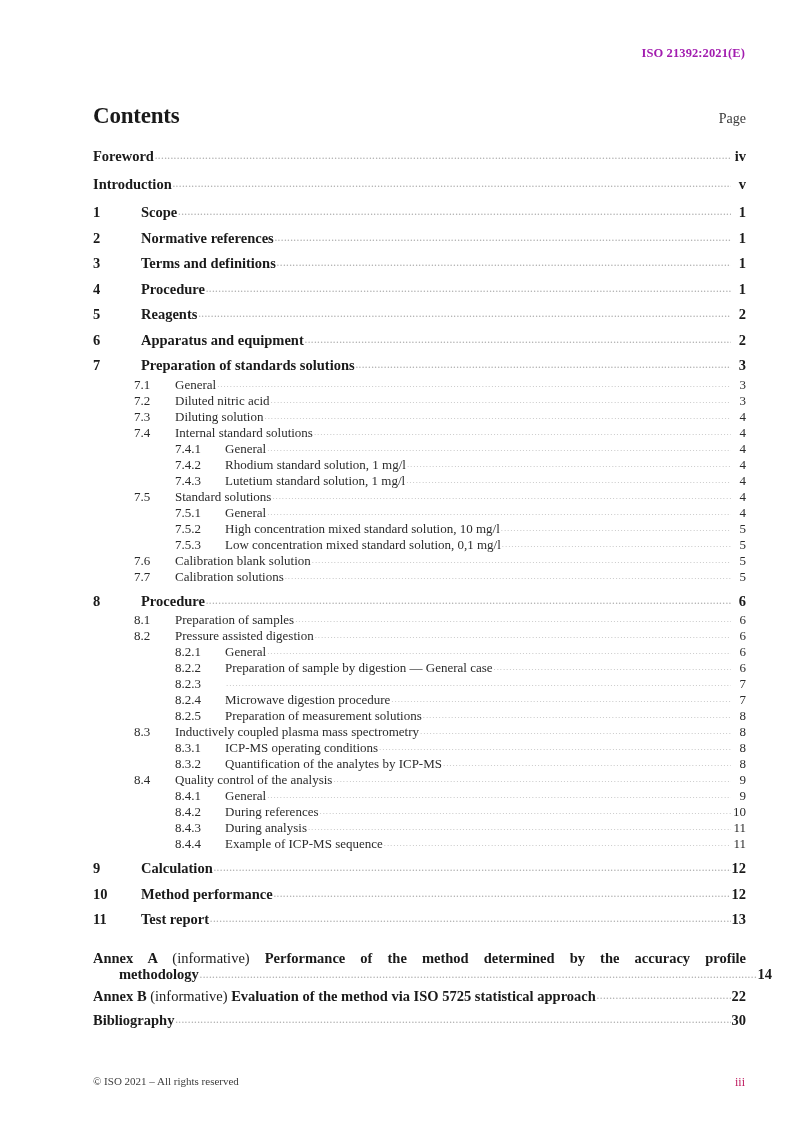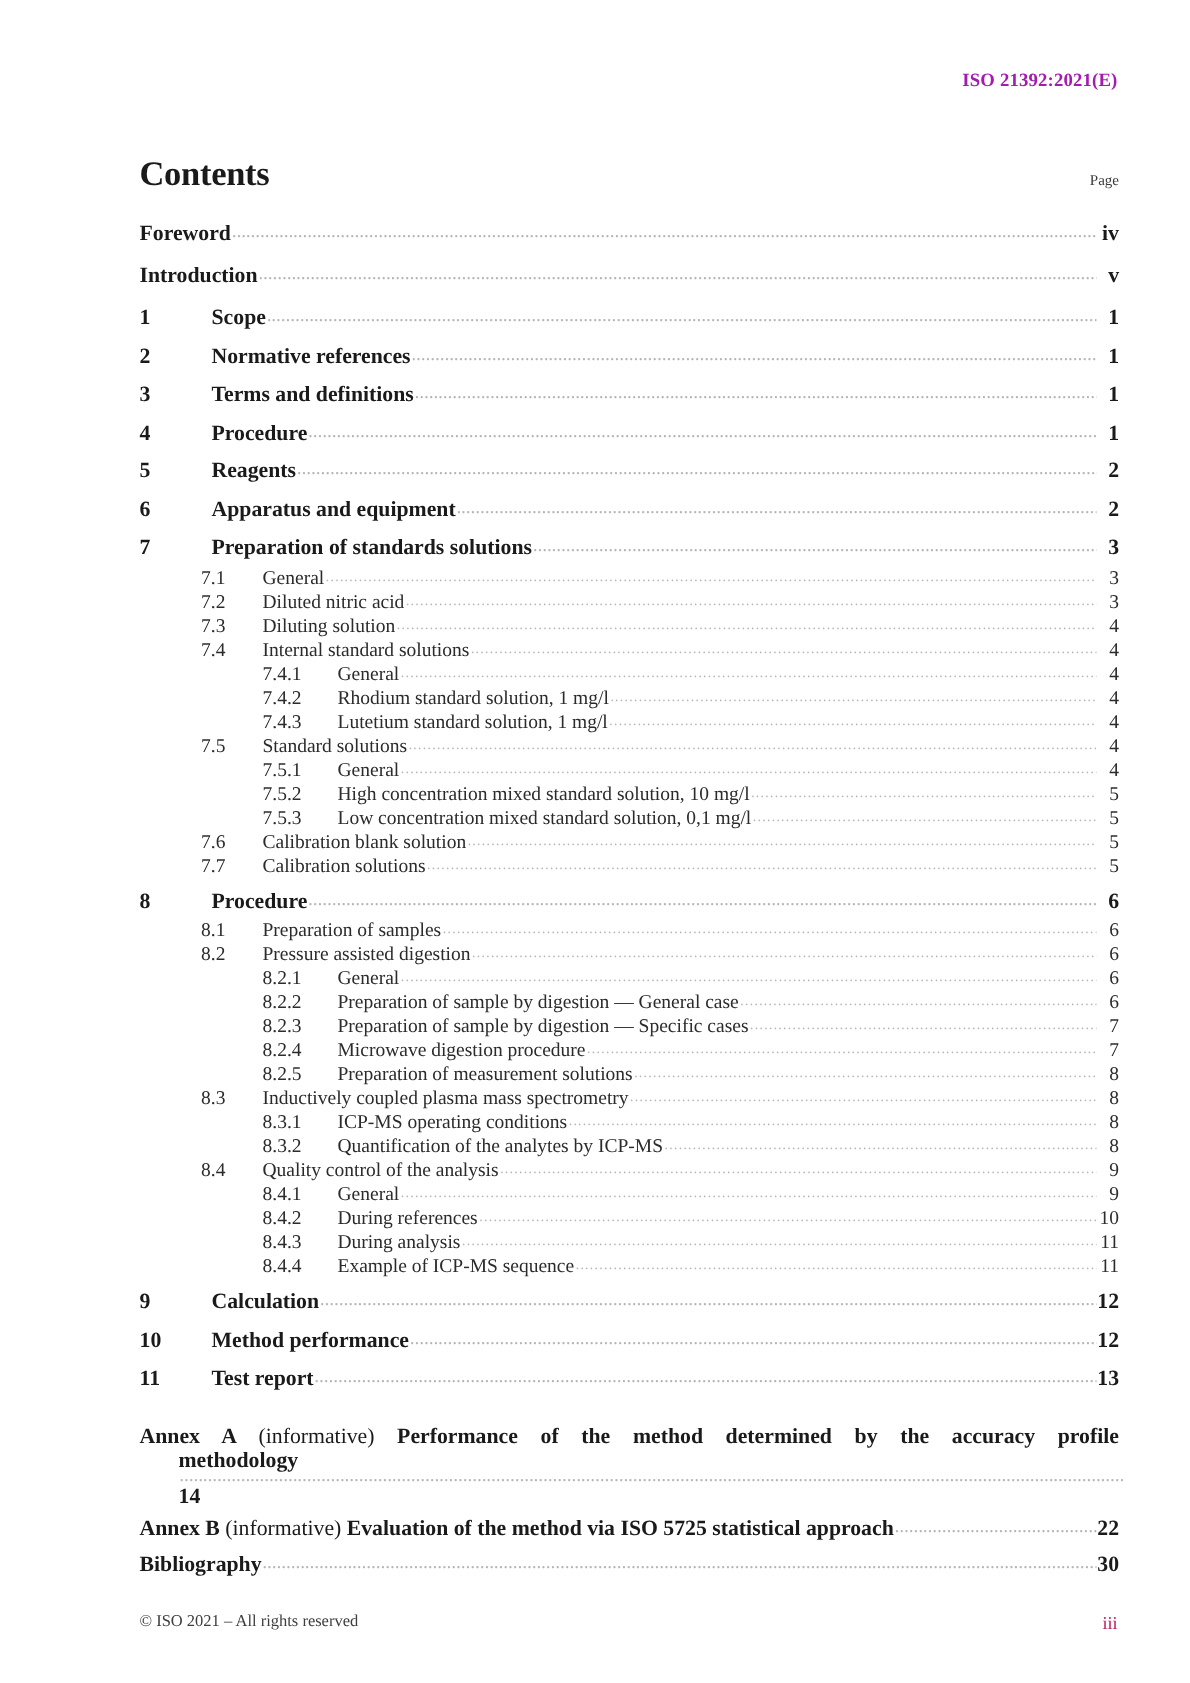--- a/index.html
+++ b/index.html
@@ -49,21 +49,21 @@
     justify-content: space-between;
     margin-bottom: 22px;
   }
   .contents-title {
     font-size: 23px;
     font-weight: bold;
     letter-spacing: -0.2px;
     line-height: 1;
   }
   .page-label {
-    font-size: 10px;
+    font-size: 14px;
     font-weight: normal;
     color: #3a3a3a;
     line-height: 1;
   }
 
   
   .toc-row {
     display: flex;
     align-items: baseline;
     width: 100%;
@@ -151,23 +151,22 @@
     line-height: 1.24;
   }
   .annex-line1 {
     display: block;
     text-align: justify;
     text-align-last: justify;
     white-space: normal;
   }
   .annex-line2 {
     display: flex;
-    align-items: flex-start;
+    align-items: flex-end;
     padding-left: 26px;
-    flex-direction: column;
   }
   .annex-kind {
     font-weight: normal;
   }
 
   .gap-before-annexes { height: 2px; }
 
   
   .footer {
     position: absolute;
@@ -358,21 +357,20 @@
           <span class="pg">6</span>
         </div>
         <div class="toc-row row-l3">
           <span class="num">8.2.2</span>
           <span class="txt">Preparation of sample by digestion — General case</span>
           <span class="leader">........................................................................................................................................................................................................</span>
           <span class="pg">6</span>
         </div>
         <div class="toc-row row-l3">
           <span class="num">8.2.3</span>
-          <span class="txt">Preparation of sample by digestion — Specific cases</span>
           <span class="leader">........................................................................................................................................................................................................</span>
           <span class="pg">7</span>
         </div>
         <div class="toc-row row-l3">
           <span class="num">8.2.4</span>
           <span class="txt">Microwave digestion procedure</span>
           <span class="leader">........................................................................................................................................................................................................</span>
           <span class="pg">7</span>
         </div>
         <div class="toc-row row-l3">

